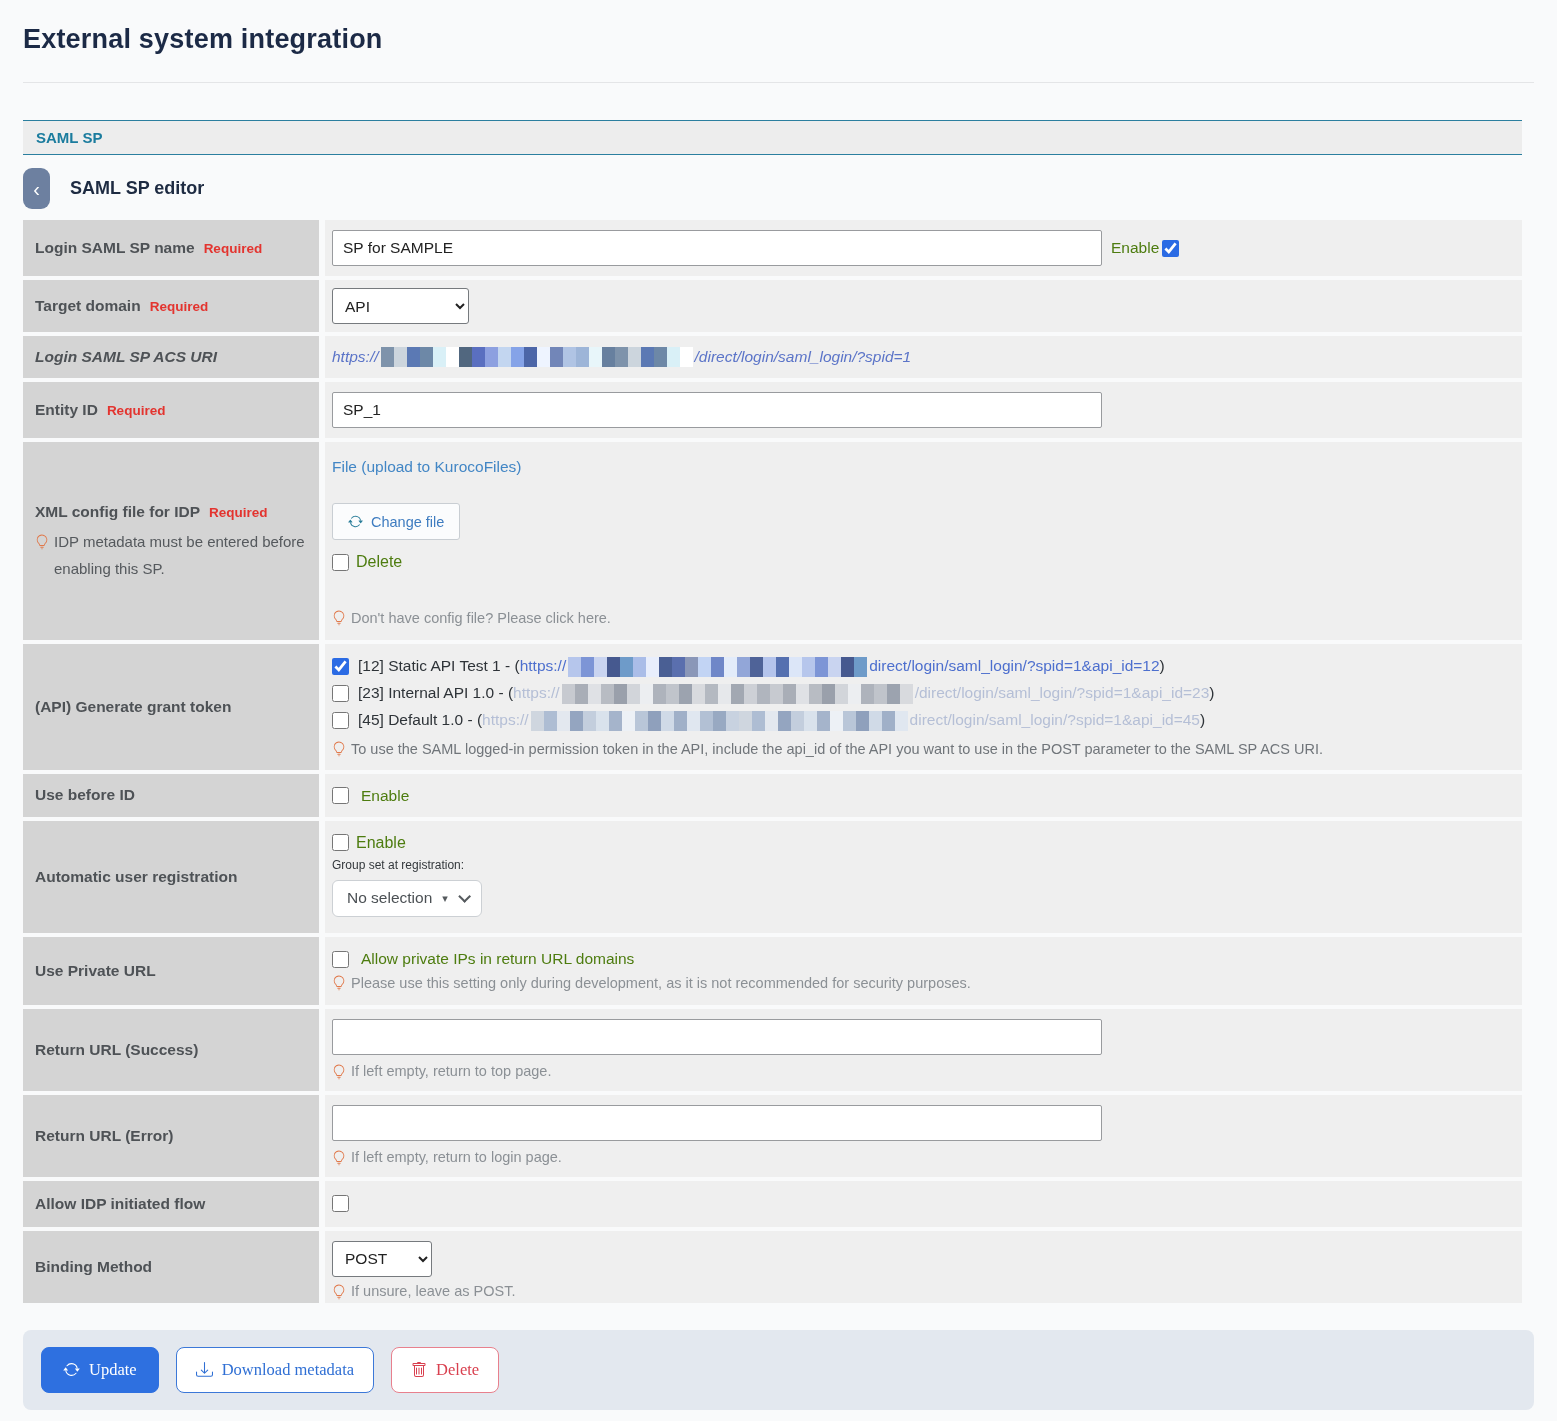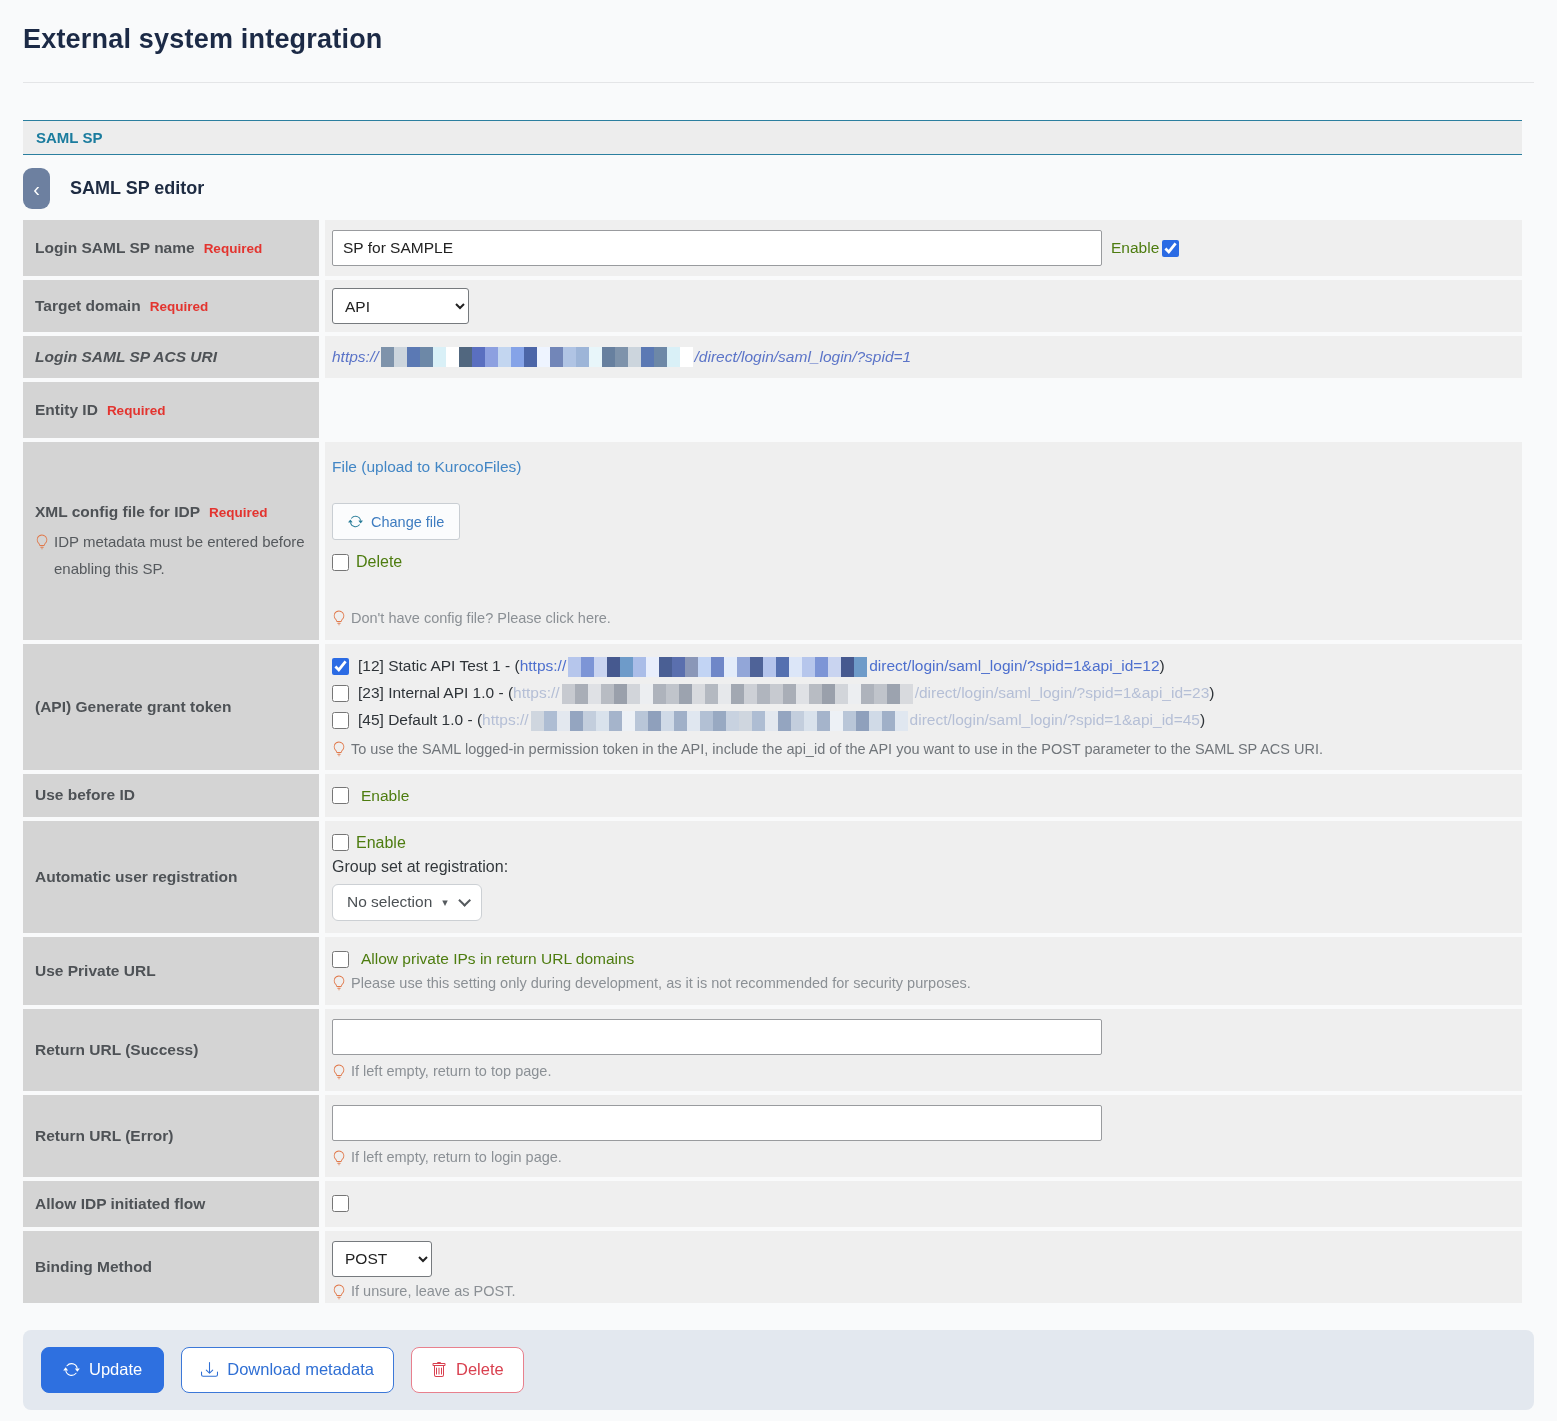--- a/index.html
+++ b/index.html
@@ -131,21 +131,21 @@
   .chev { width: 9px; height: 9px; border-right: 2px solid #555a5e; border-bottom: 2px solid #555a5e; transform: rotate(45deg) translateY(-3px); }
 
   
   .footer-bar {
     margin: 27px 23px 0 23px; background: #e3e8ef; border-radius: 8px;
     padding: 17px 18px; display: flex; align-items: center; gap: 17px;
   }
   .btn {
     display: inline-flex; align-items: center; gap: 9px; cursor: pointer;
     height: 46px; border-radius: 8px; font-size: 16.5px;
-    font-family: Liberation Sans, sans-serif;
+    font-family: Liberation Serif, serif;
   }
   .btn-update { background: #2e70e0; border: 1px solid #2e70e0; color: #fff; padding: 0 21px; }
   .btn-download { background: #fff; border: 1px solid #3c78d8; color: #2f6fd4; padding: 0 19px; }
   .btn-delete { background: #fff; border: 1px solid #e8808d; color: #d9404f; padding: 0 19px; }
 
   .mt6 { margin-top: 6px; } .mt8 { margin-top: 8px; }
 </style>
 </head>
 <body>
 
@@ -227,20 +227,23 @@
               <i style="background: rgb(255, 255, 255);"></i>
             </span>
           <a class="url"><span>/direct/login/saml_login/?spid=1</span></a>
         </div>
       </div>
     </div>
 
     <div class="frow">
       <div class="fcell-label r4">
         <div class="lbl"><span>Entity ID</span><span class="req">Required</span></div>
+      </div>
+      <div class="fcell-content r4">
+        <input class="text-input" type="text" value="SP_1" style="">
       </div>
     </div>
 
     <div class="frow">
       <div class="fcell-label r5">
         <div class="lbl"><span>XML config file for IDP</span><span class="req">Required</span></div>
         <div class="label-note">
           <svg class="bulb" viewBox="0 0 16 16" fill="currentColor">
               <path d="M2 6a6 6 0 1 1 10.174 4.31c-.203.196-.359.4-.453.619l-.762 1.769A.5.5 0 0 1 10.5 13h-5a.5.5 0 0 1-.46-.302l-.761-1.77a1.964 1.964 0 0 0-.453-.618A5.984 5.984 0 0 1 2 6zm6-5a5 5 0 0 0-3.479 8.592c.263.254.514.564.676.941L5.83 12h4.342l.632-1.467c.162-.377.413-.687.676-.941A5 5 0 0 0 8 1z"></path>
               <path d="M6 14.5a.5.5 0 0 1 .5-.5h3a.5.5 0 0 1 0 1h-3a.5.5 0 0 1-.5-.5zm1 1.5h2l-.3.6a.5.5 0 0 1-.447.276h-.506a.5.5 0 0 1-.447-.276L7 16z"></path>
@@ -402,21 +405,21 @@
 
     <div class="frow">
       <div class="fcell-label r8">
         <div class="lbl"><span>Automatic user registration</span></div>
       </div>
       <div class="fcell-content r8" style="justify-content:flex-start; padding-top:13px;">
         <div class="inline" style="gap:7px;">
           <input type="checkbox" style="">
           <span class="cb-label" style="font-size:16px;">Enable</span>
         </div>
-        <div class="mt6" style="font-size:16px; color:#33383c;">Group set at registration:</div>
+        <div class="mt6" style="font-size:12px; color:#33383c;">Group set at registration:</div>
         <div class="mt8">
           <button class="group-select">
             <span>No selection</span>
             <span class="caret">▾</span>
             <span class="chev"></span>
           </button>
         </div>
       </div>
     </div>
 

